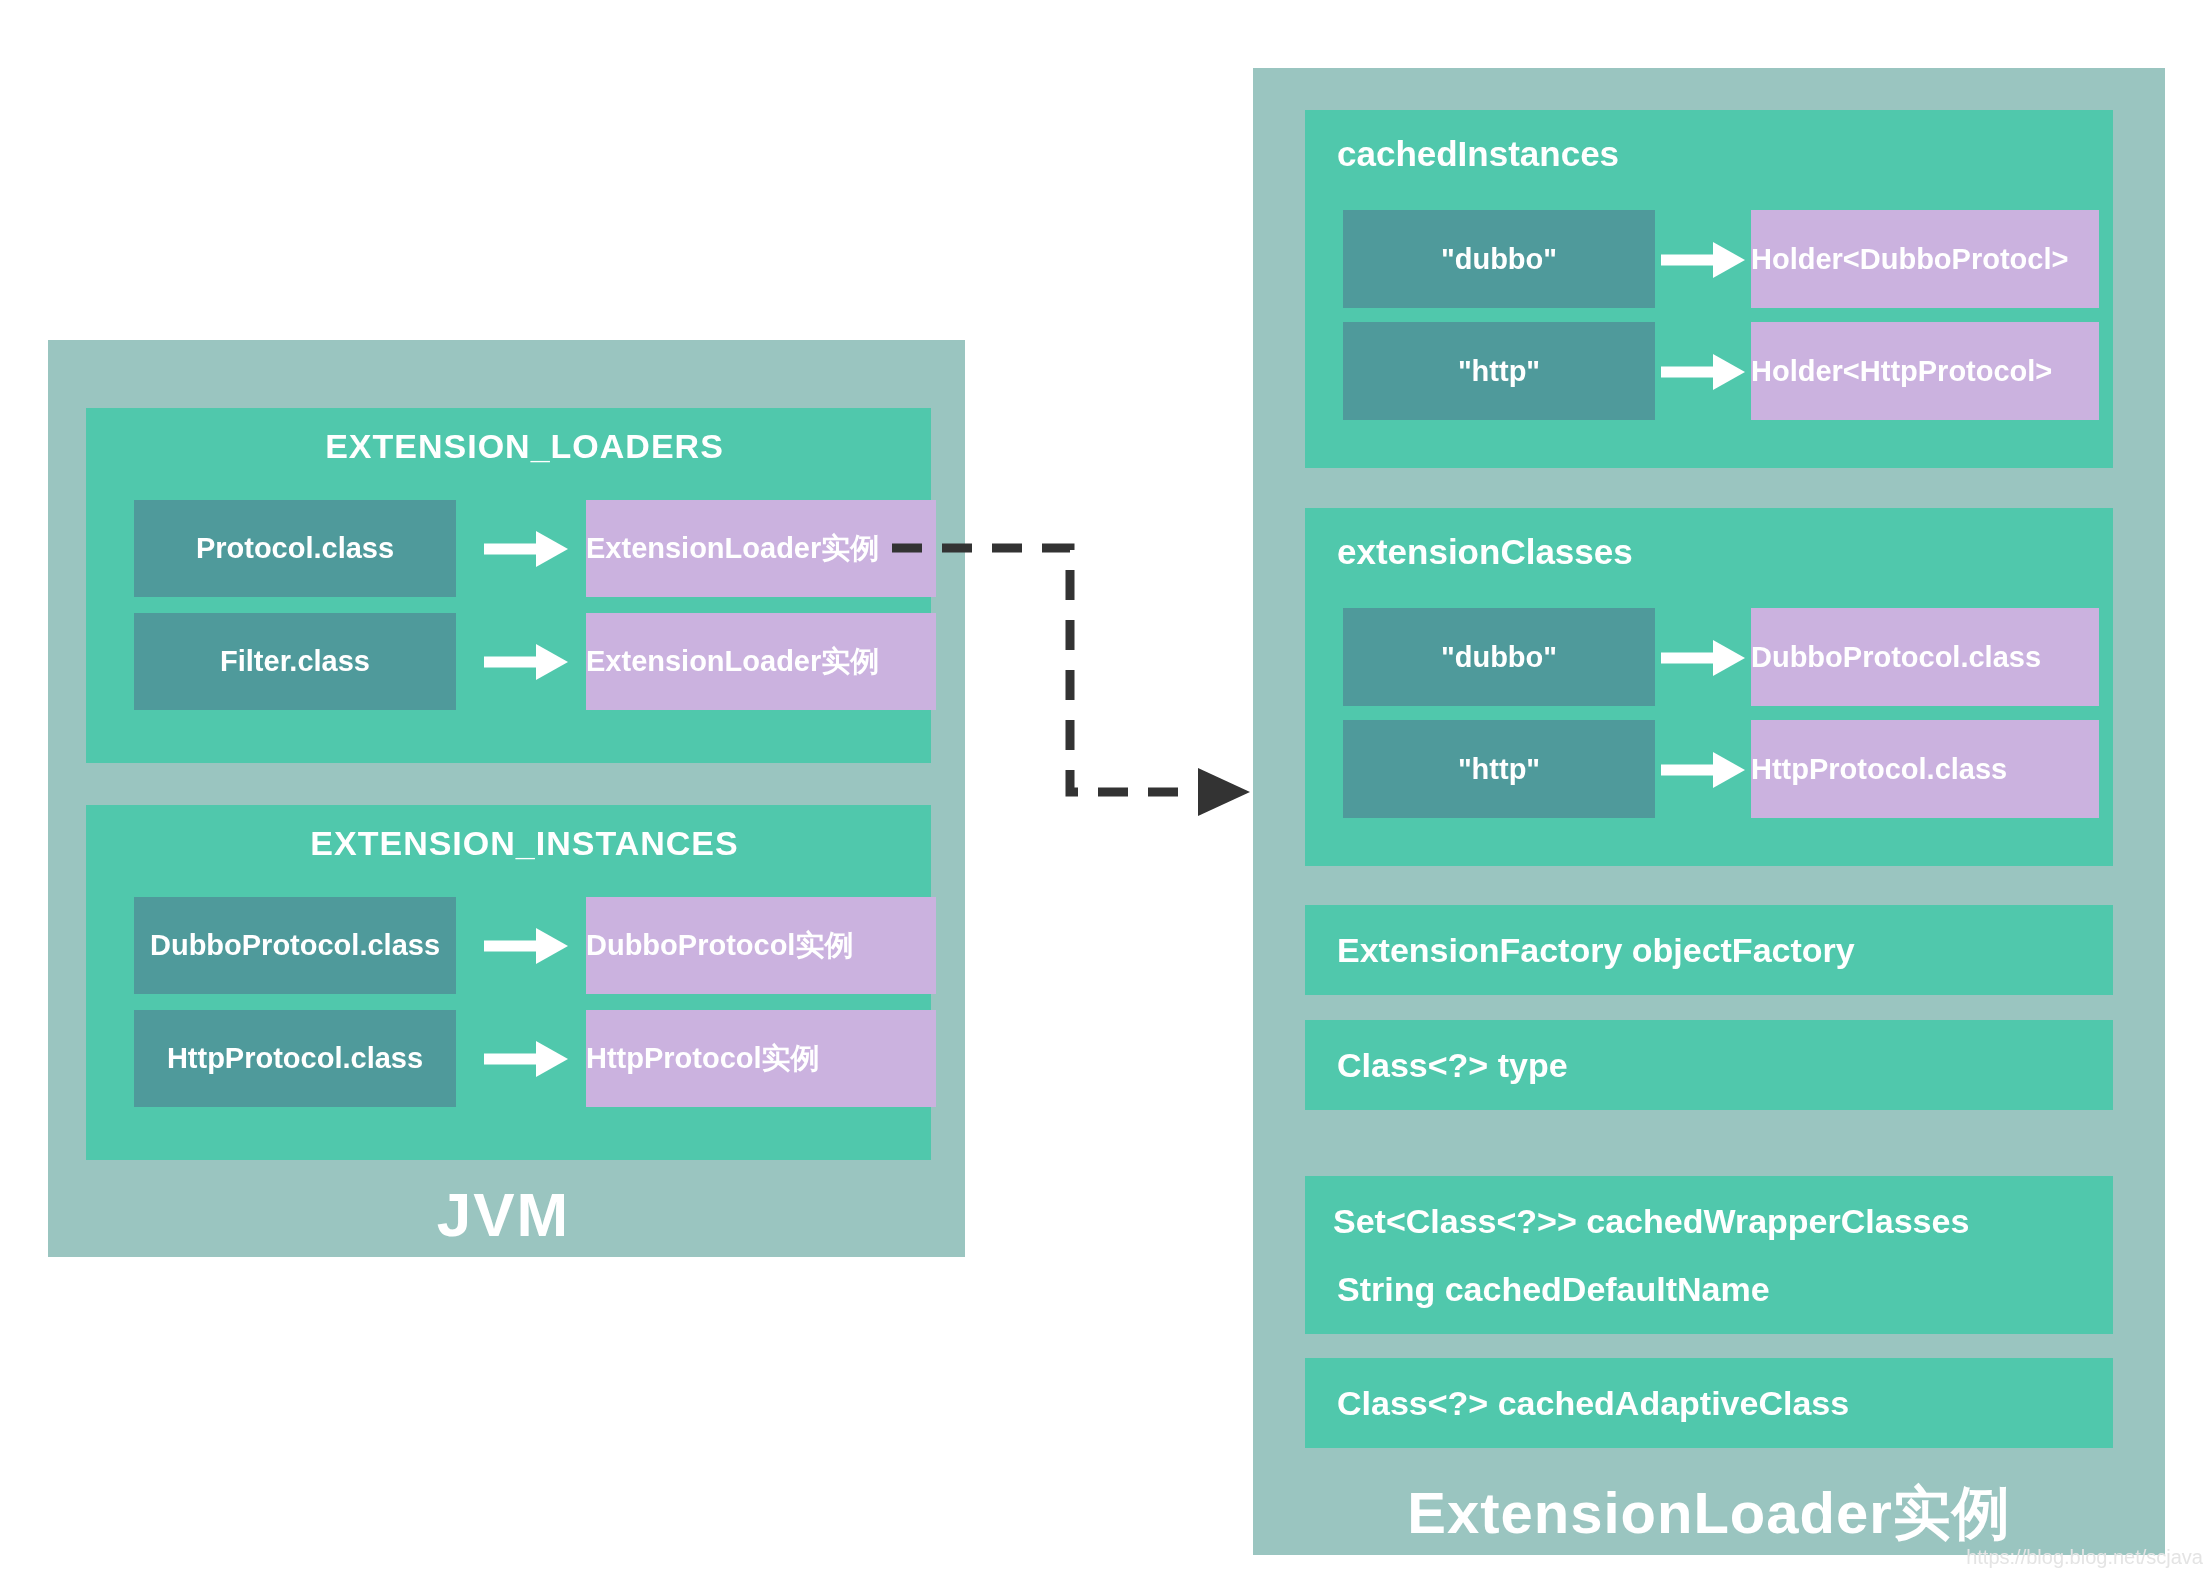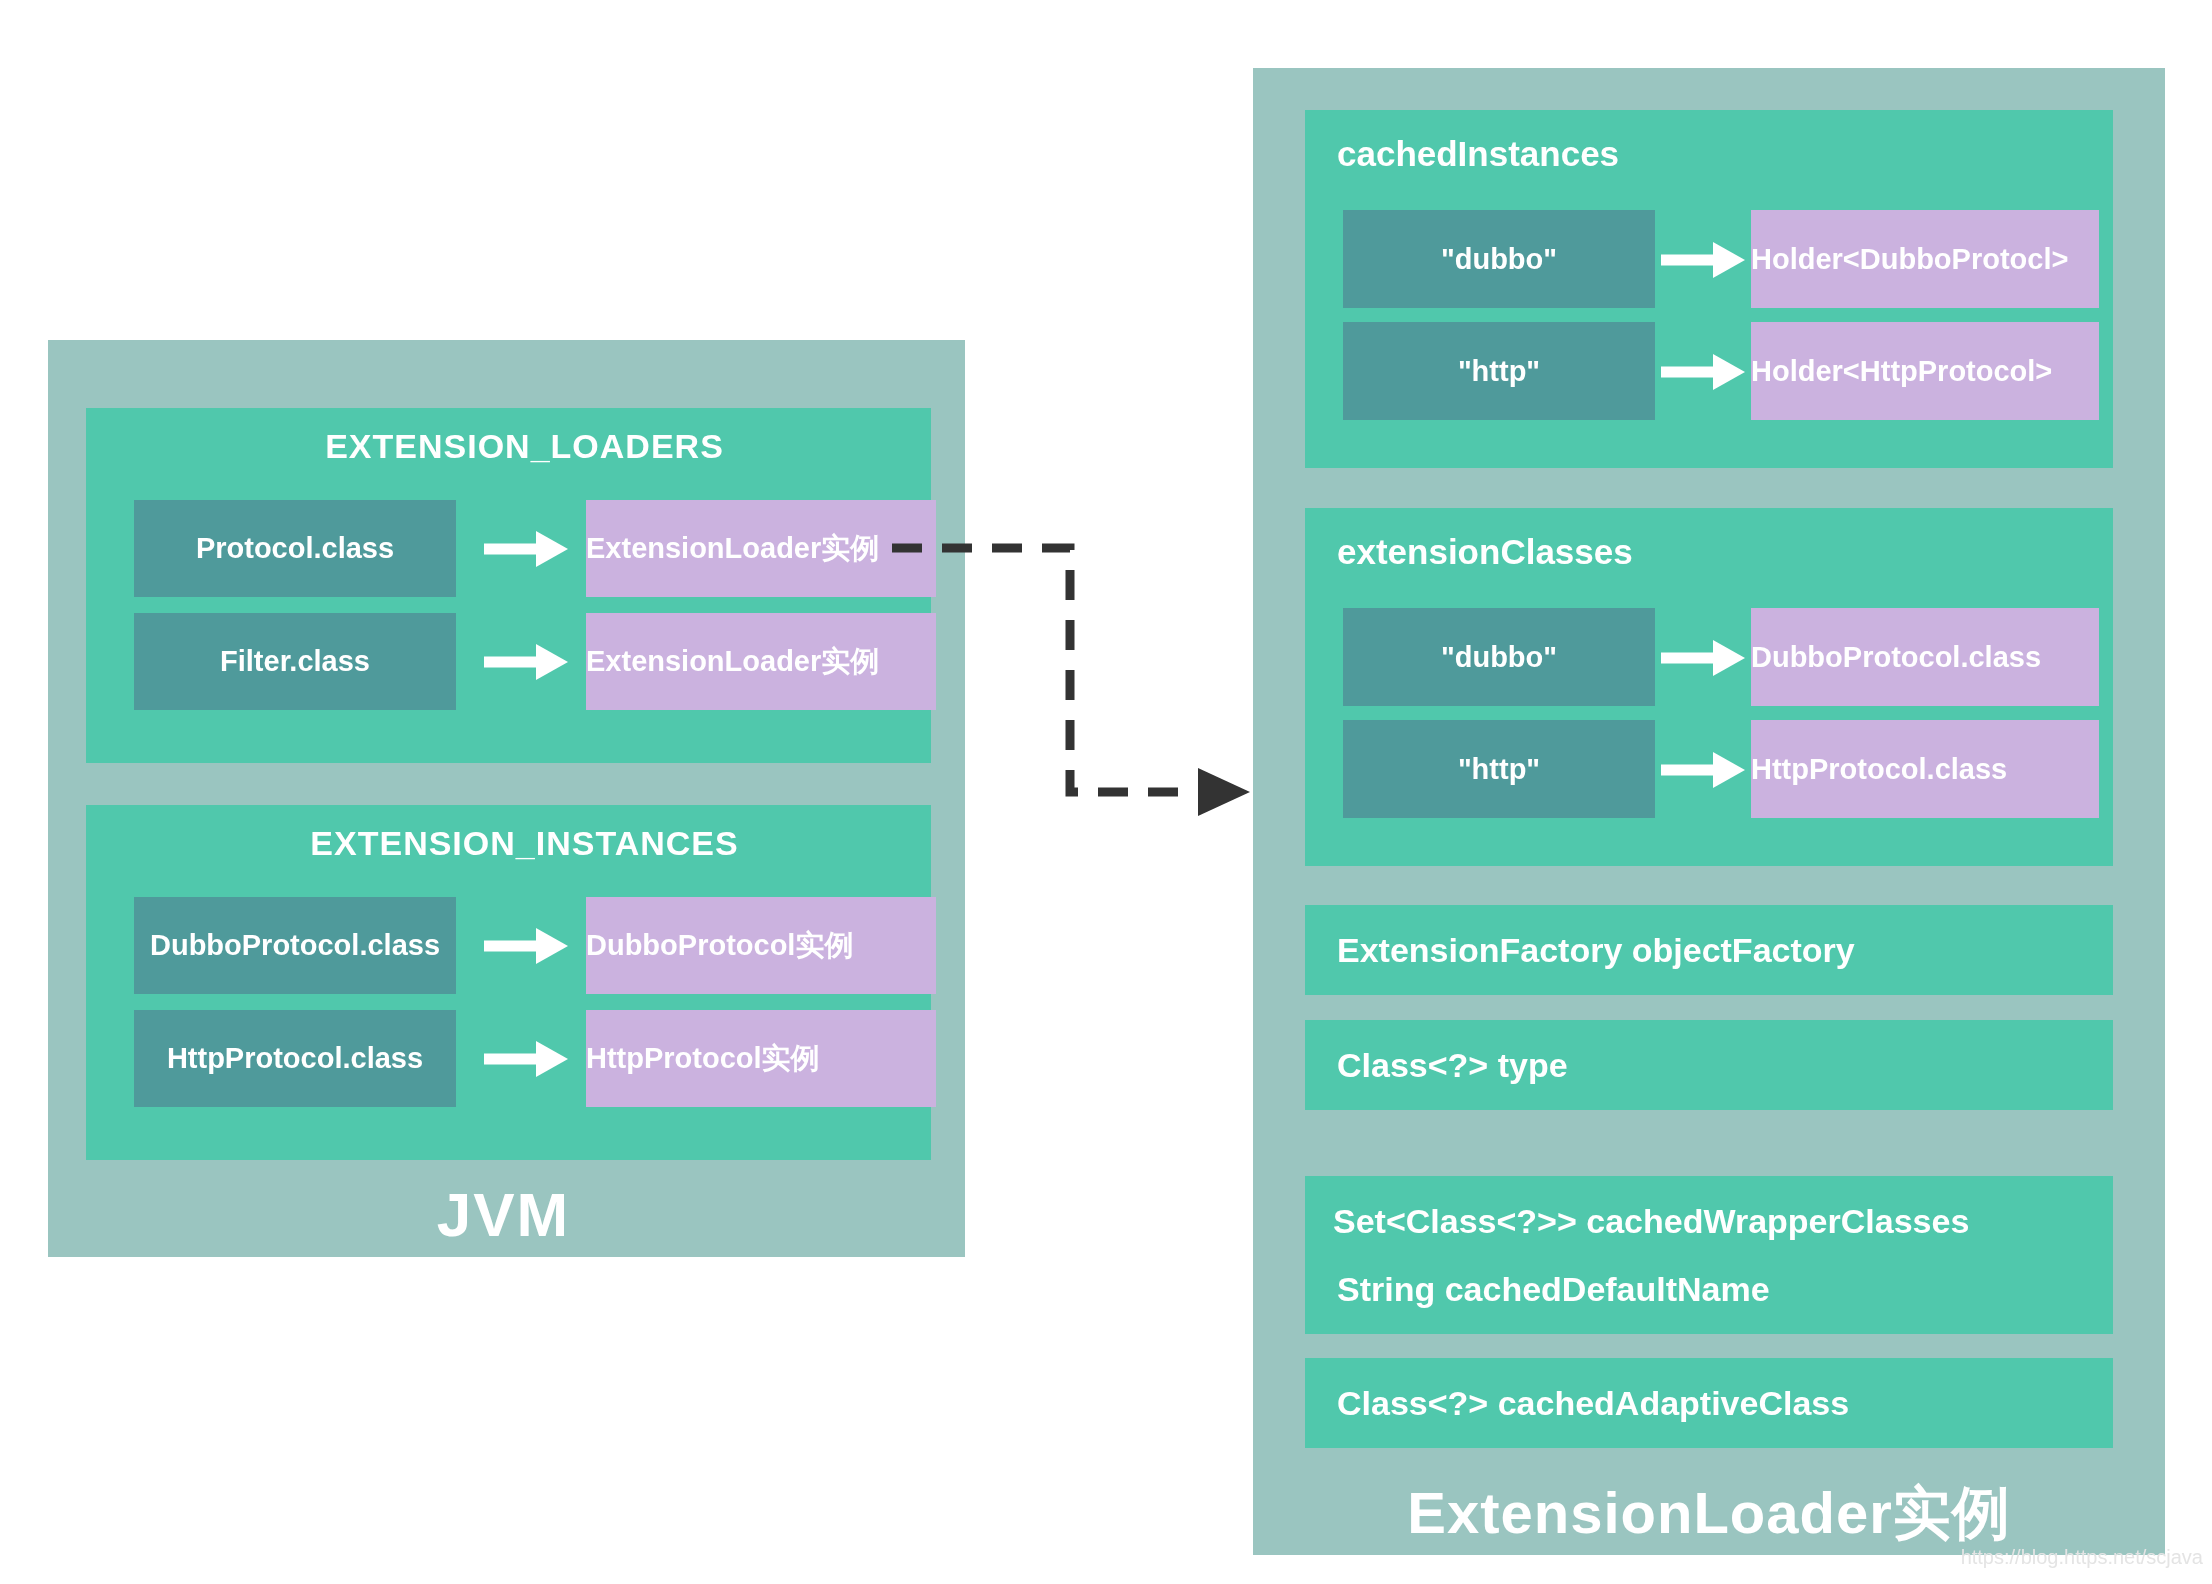--- a/index.html
+++ b/index.html
@@ -191,14 +191,14 @@
 
     <div class="field field-0">ExtensionFactory objectFactory</div>
     <div class="field field-1">Class&lt;?&gt; type</div>
     <div class="field field-2">Set&lt;Class&lt;?&gt;&gt; cachedWrapperClasses</div>
     <div class="field field-3">String cachedDefaultName</div>
     <div class="field field-4">Class&lt;?&gt; cachedAdaptiveClass</div>
 
     <div class="loader-title">ExtensionLoader实例</div>
   </div>
 
-  <div class="watermark">https://blog.https.net/scjava</div>
+  <div class="watermark">https://blog.blog.net/scjava</div>
 </div>
 
 </body></html>

